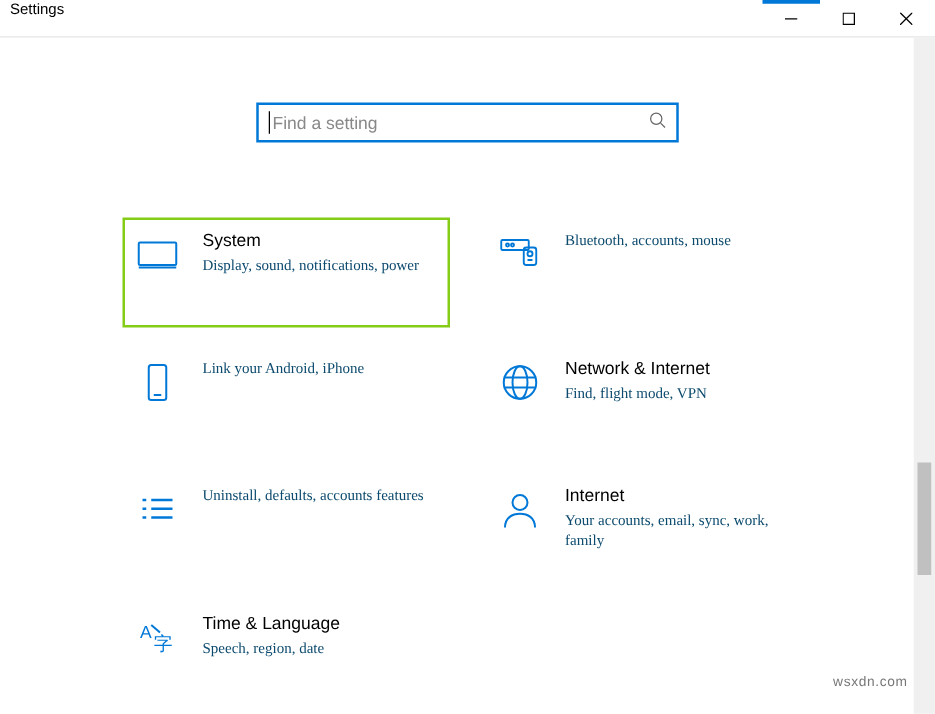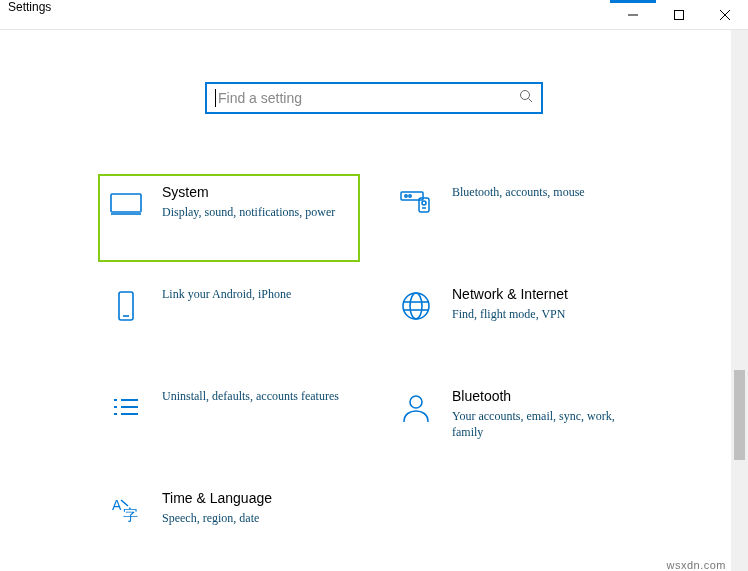--- a/index.html
+++ b/index.html
@@ -122,21 +122,21 @@
       left: 3px;
       right: 3px;
       top: 340px;
       height: 90px;
       background: #c0c0c0;
     }
 
     .watermark {
       position: absolute;
       right: 22px;
-      bottom: 0;
+      bottom: 19px;
       font-size: 11px;
       color: #777;
       letter-spacing: .5px;
     }
   </style>
 </head>
 <body>
 
 <div class="titlebar">
   <span class="title">Settings</span>
@@ -250,21 +250,21 @@
   </div>
 
   <div class="tile">
     <span class="tile-icon">
       <svg width="36" height="36" viewBox="0 0 36 36" fill="none" stroke="#0078d7" stroke-width="1.6">
           <circle cx="18" cy="12" r="6"></circle>
           <path d="M6 32 C6 24 12 21 18 21 C24 21 30 24 30 32"></path>
         </svg>
     </span>
     <div class="tile-text">
-      <div class="tile-title">Bluetooth</div>
+      <div class="tile-title">Internet</div>
       <div class="tile-sub">Your accounts, email, sync, work, family</div>
     </div>
   </div>
 
   <div class="tile">
     <span class="tile-icon">
       <svg width="36" height="36" viewBox="0 0 36 36" fill="none" stroke="#0078d7" stroke-width="1.6">
           <text x="4" y="18" font-size="14" fill="#0078d7" stroke="none">A</text>
           <text x="15" y="28" font-size="15" fill="#0078d7" stroke="none">字</text>
           <path d="M13 8 L20 14"></path>

